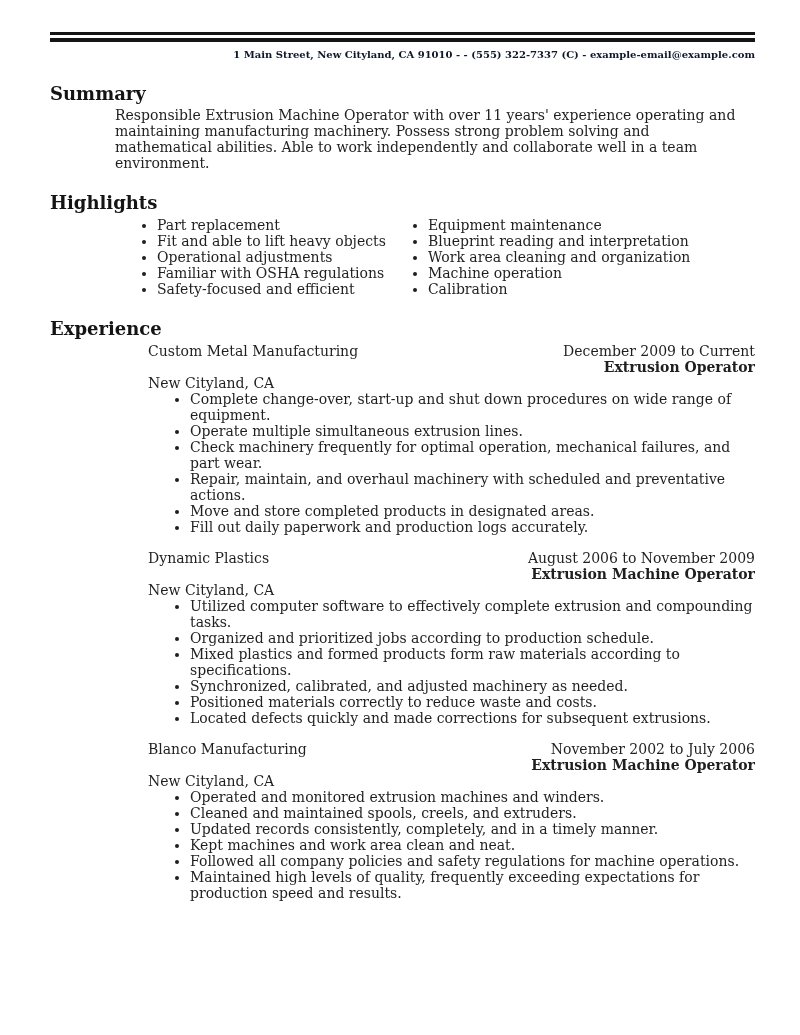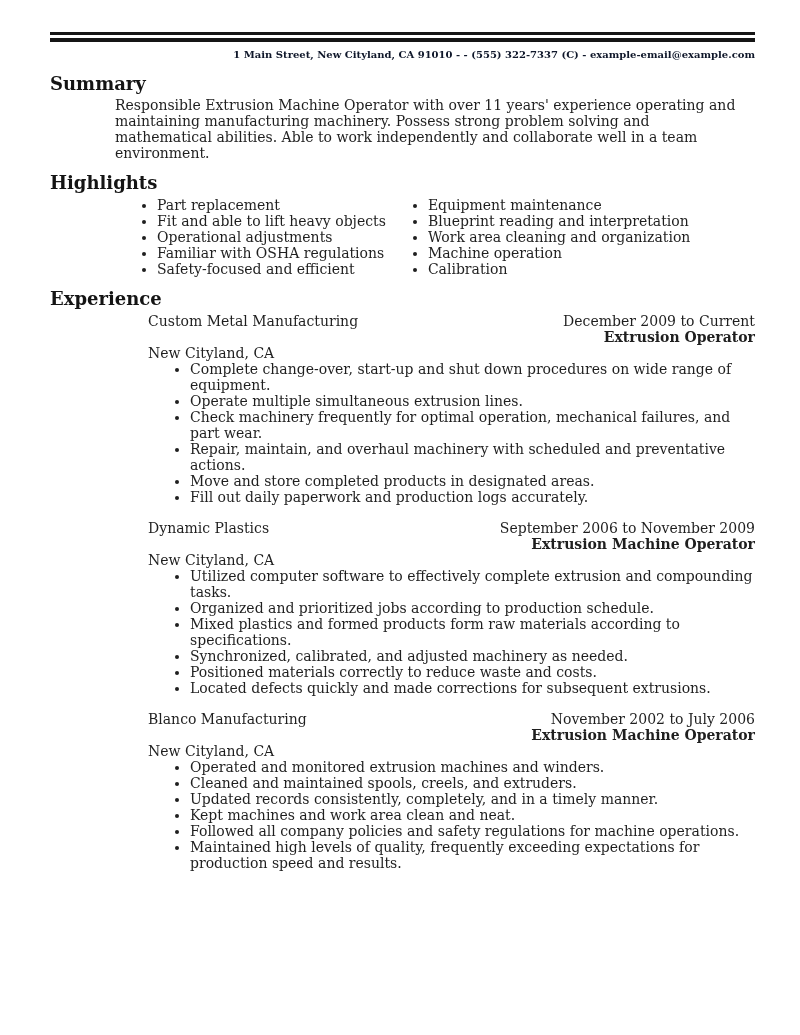--- a/index.html
+++ b/index.html
@@ -40,21 +40,21 @@
     margin-top: 5px;
     text-align: right;
     font-size: 10px;
     line-height: 15px;
     font-weight: bold;
     color: #0f172a;
   }
 
   
   .section-title {
-    margin-top: 11px;
+    margin-top: 21px;
     font-size: 18px;
     line-height: 21px;
     font-weight: bold;
     color: #141414;
   }
   .section-body {
     margin-left: 65px;   
   }
   .summary-text {
     margin-top: 3px;
@@ -139,21 +139,21 @@
         <li>Check machinery frequently for optimal operation, mechanical failures, and part wear.</li>
         <li>Repair, maintain, and overhaul machinery with scheduled and preventative actions.</li>
         <li>Move and store completed products in designated areas.</li>
         <li>Fill out daily paperwork and production logs accurately.</li>
       </ul>
     </div>
 
     <div class="job">
       <div class="job-head">
         <span class="job-company">Dynamic Plastics</span>
-        <span class="job-dates">September 2006 to November 2009</span>
+        <span class="job-dates">August 2006 to November 2009</span>
       </div>
       <div class="job-title">Extrusion Machine Operator</div>
       <div class="job-location">New Cityland, CA</div>
       <ul class="blist">
         <li>Utilized computer software to effectively complete extrusion and compounding tasks.</li>
         <li>Organized and prioritized jobs according to production schedule.</li>
         <li>Mixed plastics and formed products form raw materials according to specifications.</li>
         <li>Synchronized, calibrated, and adjusted machinery as needed.</li>
         <li>Positioned materials correctly to reduce waste and costs.</li>
         <li>Located defects quickly and made corrections for subsequent extrusions.</li>

